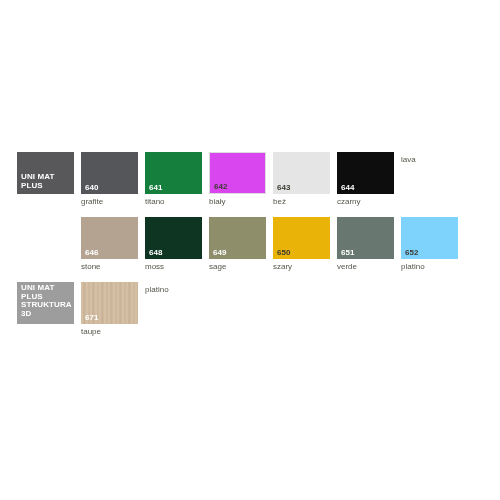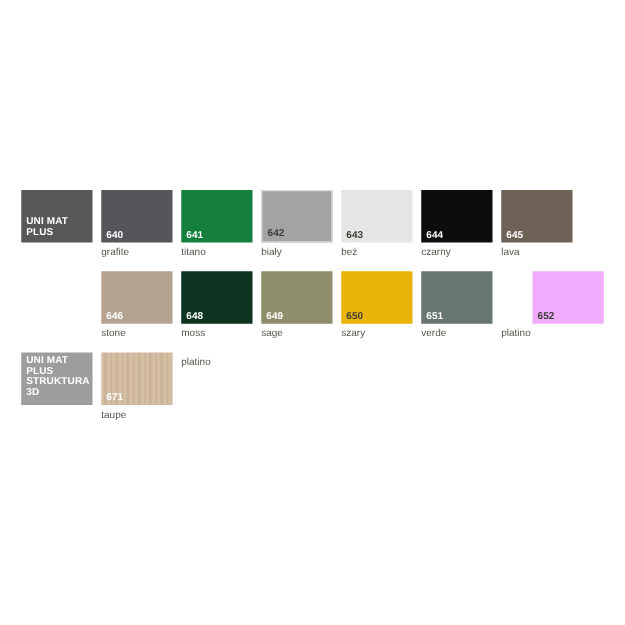--- a/index.html
+++ b/index.html
@@ -124,41 +124,38 @@
           </div>
           <div class="caption">grafite</div>
         </div>
         <div class="cell">
           <div class="swatch" style="background: #15803d;">
             <div class="code light">641</div>
           </div>
           <div class="caption">titano</div>
         </div>
         <div class="cell">
-          <div class="swatch bordered" style="background: #a3a3a3;">
+          <div class="swatch bordered" style="background: #d946ef;">
             <div class="code dark">642</div>
           </div>
           <div class="caption">biały</div>
         </div>
         <div class="cell">
           <div class="swatch" style="background: #e5e5e5;">
             <div class="code dark">643</div>
           </div>
           <div class="caption">beż</div>
         </div>
         <div class="cell">
           <div class="swatch" style="background: rgb(13, 13, 13);">
             <div class="code light">644</div>
           </div>
           <div class="caption">czarny</div>
         </div>
         <div class="cell">
-          <div class="swatch" style="background: rgb(110, 98, 87);">
-            <div class="code light">645</div>
-          </div>
           <div class="caption">lava</div>
         </div>
       </div>
       <div class="row">
         <div class="cell spacer"></div>
         <div class="cell">
           <div class="swatch" style="background: rgb(181, 163, 146);">
             <div class="code light">646</div>
           </div>
           <div class="caption">stone</div>
@@ -181,21 +178,21 @@
           </div>
           <div class="caption">szary</div>
         </div>
         <div class="cell">
           <div class="swatch" style="background: rgb(104, 119, 111);">
             <div class="code light">651</div>
           </div>
           <div class="caption">verde</div>
         </div>
         <div class="cell">
-          <div class="swatch" style="background: #f0abfc; margin-left: 25px;">
+          <div class="swatch" style="background: #7dd3fc;">
             <div class="code dark">652</div>
           </div>
           <div class="caption">platino</div>
         </div>
       </div>
       <div class="row r3">
         <div class="cell">
           <div class="label-block struktura">
             <div class="box" style="background: rgb(157, 157, 157);"></div>
             <div class="txt">UNI MAT

